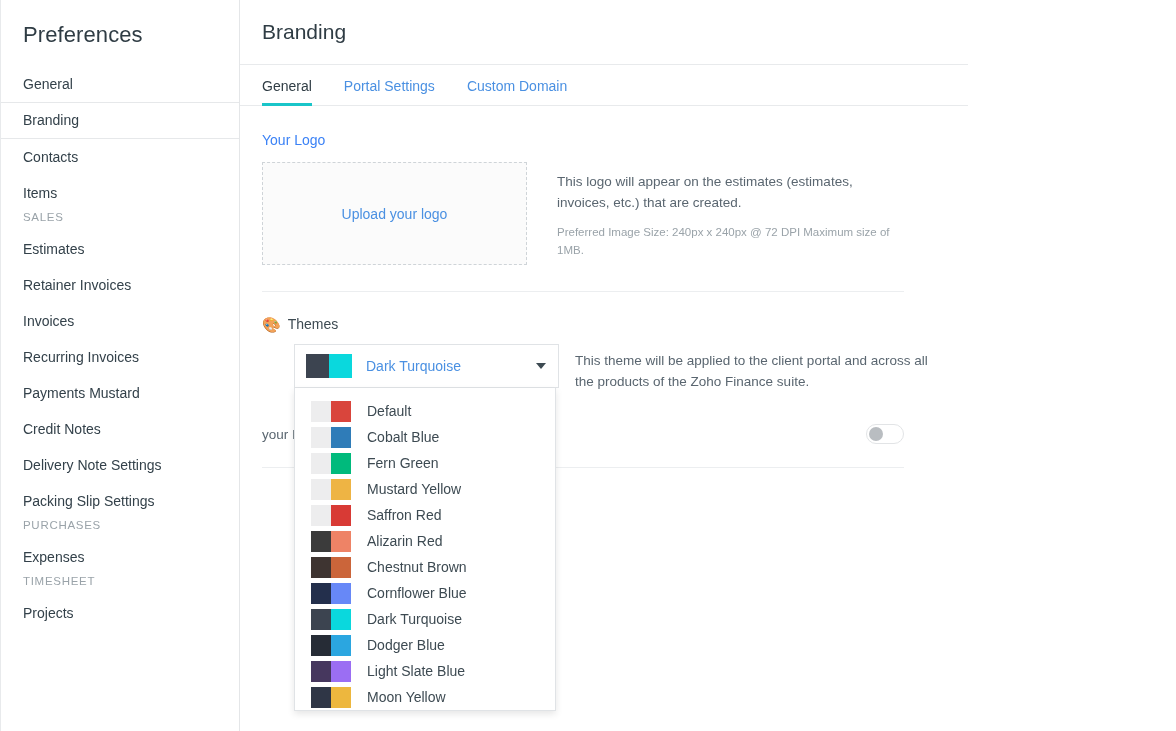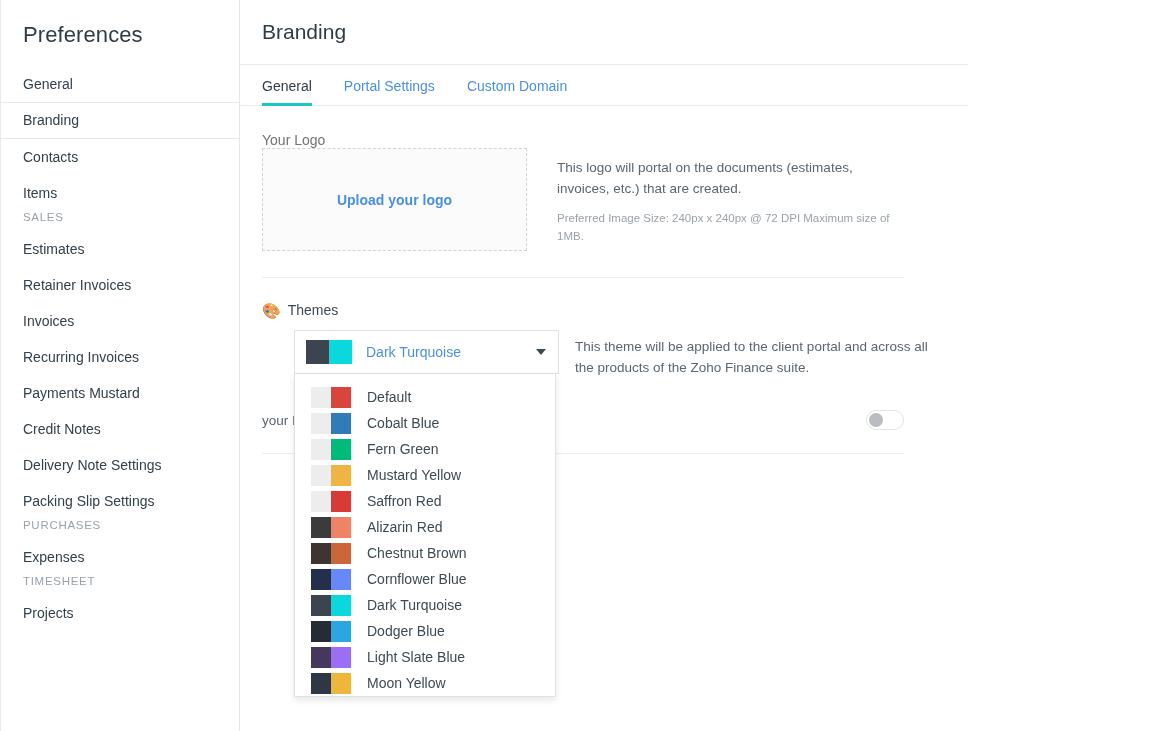--- a/index.html
+++ b/index.html
@@ -112,42 +112,42 @@
     background: #19c5c9;
   }
 
   .content {
     padding: 26px 0 0 22px;
     position: relative;
   }
 
   .section-label {
     font-size: 14px;
-    color: #737373;
+    color: #3b82f6;
+    margin-bottom: 14px;
   }
 
   .logo-row {
     display: flex;
     align-items: flex-start;
     gap: 30px;
   }
   .logo-drop {
     width: 265px;
     height: 103px;
     border: 1px dashed #cfd4d8;
     background: #fbfbfb;
     display: flex;
     align-items: center;
     justify-content: center;
     cursor: pointer;
   }
   .logo-drop span {
     color: #4a90e2;
     font-size: 14px;
-    font-weight: bold;
   }
   .logo-note { padding-top: 9px; max-width: 350px; }
   .logo-note .p1 {
     font-size: 13.5px;
     color: #5a6670;
     line-height: 21px;
     margin-bottom: 10px;
   }
   .logo-note .p2 {
     font-size: 11.5px;
@@ -326,21 +326,21 @@
 
     <div class="content">
 
       <div class="section-label">Your Logo</div>
 
       <div class="logo-row">
         <div class="logo-drop">
           <span>Upload your logo</span>
         </div>
         <div class="logo-note">
-          <div class="p1">This logo will portal on the documents (estimates, invoices, etc.) that are created.</div>
+          <div class="p1">This logo will appear on the estimates (estimates, invoices, etc.) that are created.</div>
           <div class="p2">Preferred Image Size: 240px x 240px @ 72 DPI Maximum size of 1MB.</div>
         </div>
       </div>
 
       <div class="divider"></div>
 
       <div class="themes-head">
         <span class="palette-icon">🎨</span>
         <span>Themes</span>
       </div>

